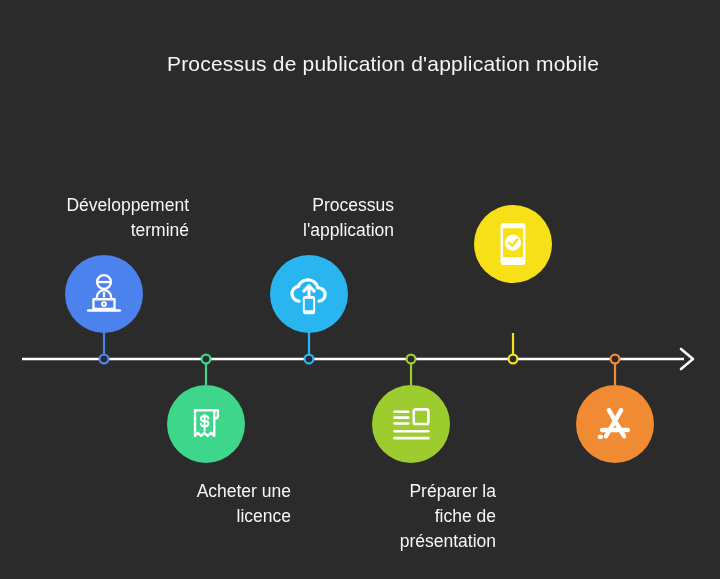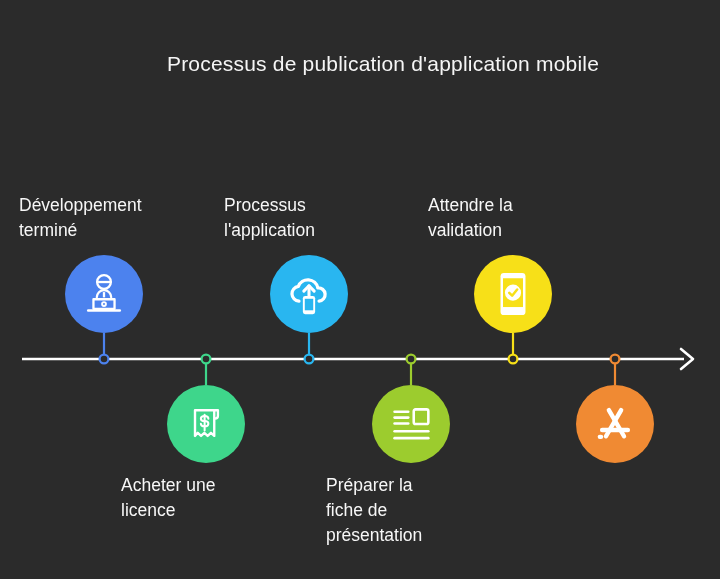--- a/index.html
+++ b/index.html
@@ -34,21 +34,21 @@
   }
   #timeline-svg {
     position: absolute;
     top: 0;
     left: 0;
   }
   .milestone {
     position: absolute;
     width: 170px;
     margin-left: -85px;
-    text-align: left;
+    text-align: right;
   }
   .milestone-label {
     color: #f7f7f7;
     font-size: 17.5px;
     line-height: 25px;
     font-weight: 400;
     white-space: pre-line;
   }
   .icon-badge {
     width: 78px;
@@ -58,21 +58,21 @@
     display: flex;
     align-items: center;
     justify-content: center;
   }
   .icon-badge svg {
     display: block;
   }
   
   .milestone.above .icon-badge { margin-top: 12px; }
   
-  .milestone.below .milestone-label { margin-top: 10px; }
+  .milestone.below .milestone-label { margin-top: 16px; }
 </style>
 </head>
 <body>
 
 <div id="infographic">
 
   <div id="chart-title">Processus de publication d'application mobile</div>
 
   <svg id="timeline-svg" width="720" height="579">
     <g id="axis-group">
@@ -147,22 +147,20 @@
         <line x1="7" y1="22.5" x2="22" y2="22.5" stroke="white" stroke-width="2.8" stroke-linecap="round"></line>
         <line x1="7" y1="31" x2="44" y2="31" stroke="white" stroke-width="2.8" stroke-linecap="round"></line>
         <line x1="7" y1="38.5" x2="44" y2="38.5" stroke="white" stroke-width="2.8" stroke-linecap="round"></line>
       </svg>
         </div>
         <div class="milestone-label">Préparer la
 fiche de
 présentation</div>
       </div>
       <div class="milestone above" style="left: 513px; top: 193px;">
-        <div class="milestone-label">Attendre la
-validation</div>
         <div class="icon-badge" style="background: rgb(247, 224, 24);">
           <svg width="40" height="48" viewBox="0 0 40 50">
         <rect x="7" y="3" width="26" height="44" rx="3.5" fill="white"></rect>
         <rect x="9.6" y="8.6" width="20.8" height="30" fill="#f7e018"></rect>
         <circle cx="20" cy="23.6" r="8.4" fill="white"></circle>
         <polyline points="16.1,23.8 19.1,26.8 24.3,20.4" fill="none" stroke="#f7e018" stroke-width="2.6" stroke-linecap="round" stroke-linejoin="round"></polyline>
       </svg>
         </div>
       </div>
       <div class="milestone below" style="left: 615px; top: 385px;">

